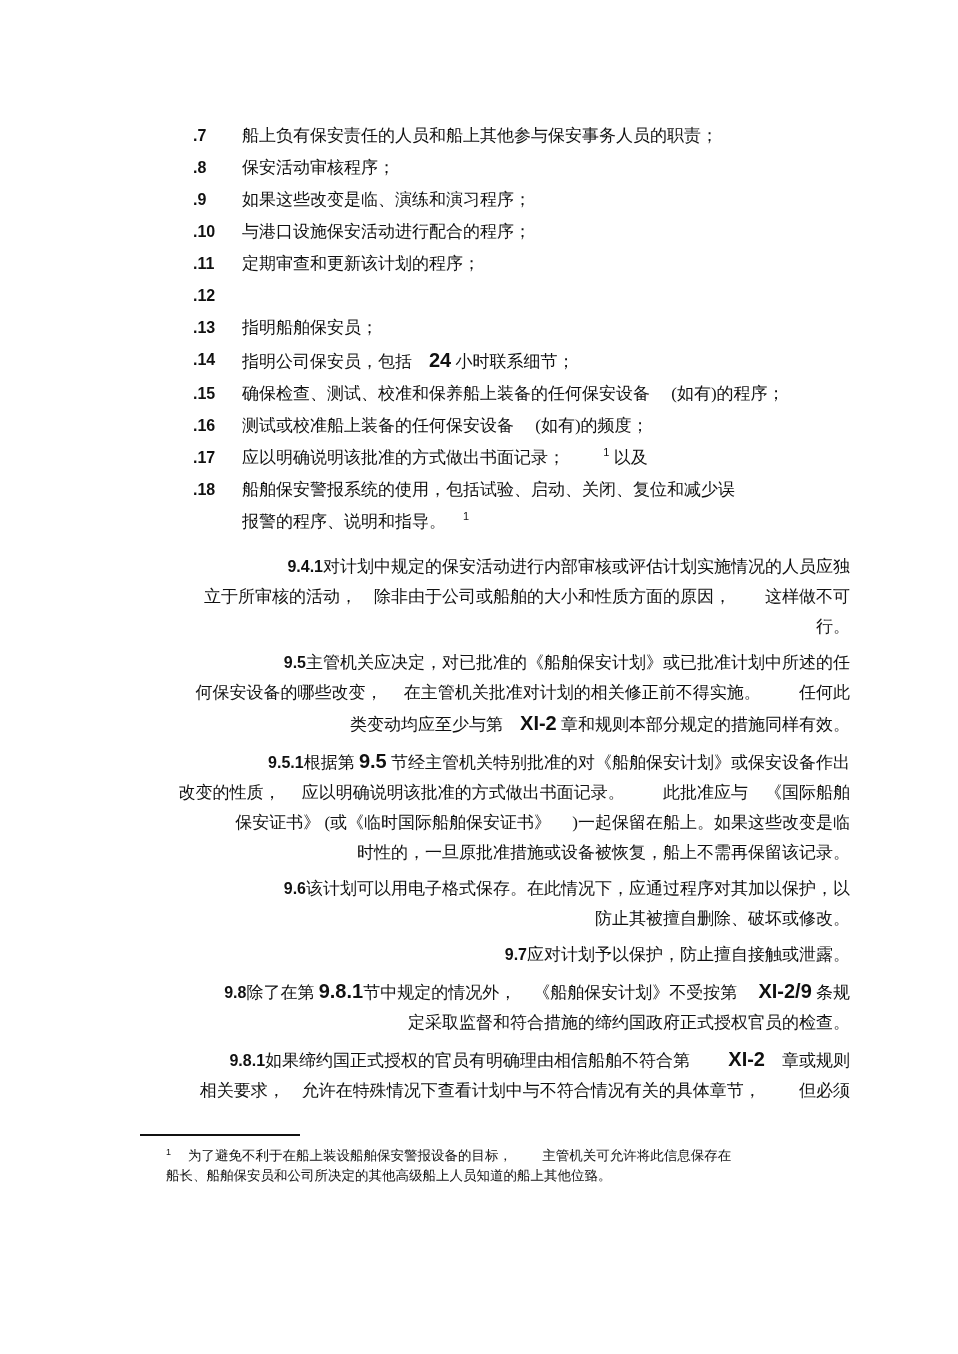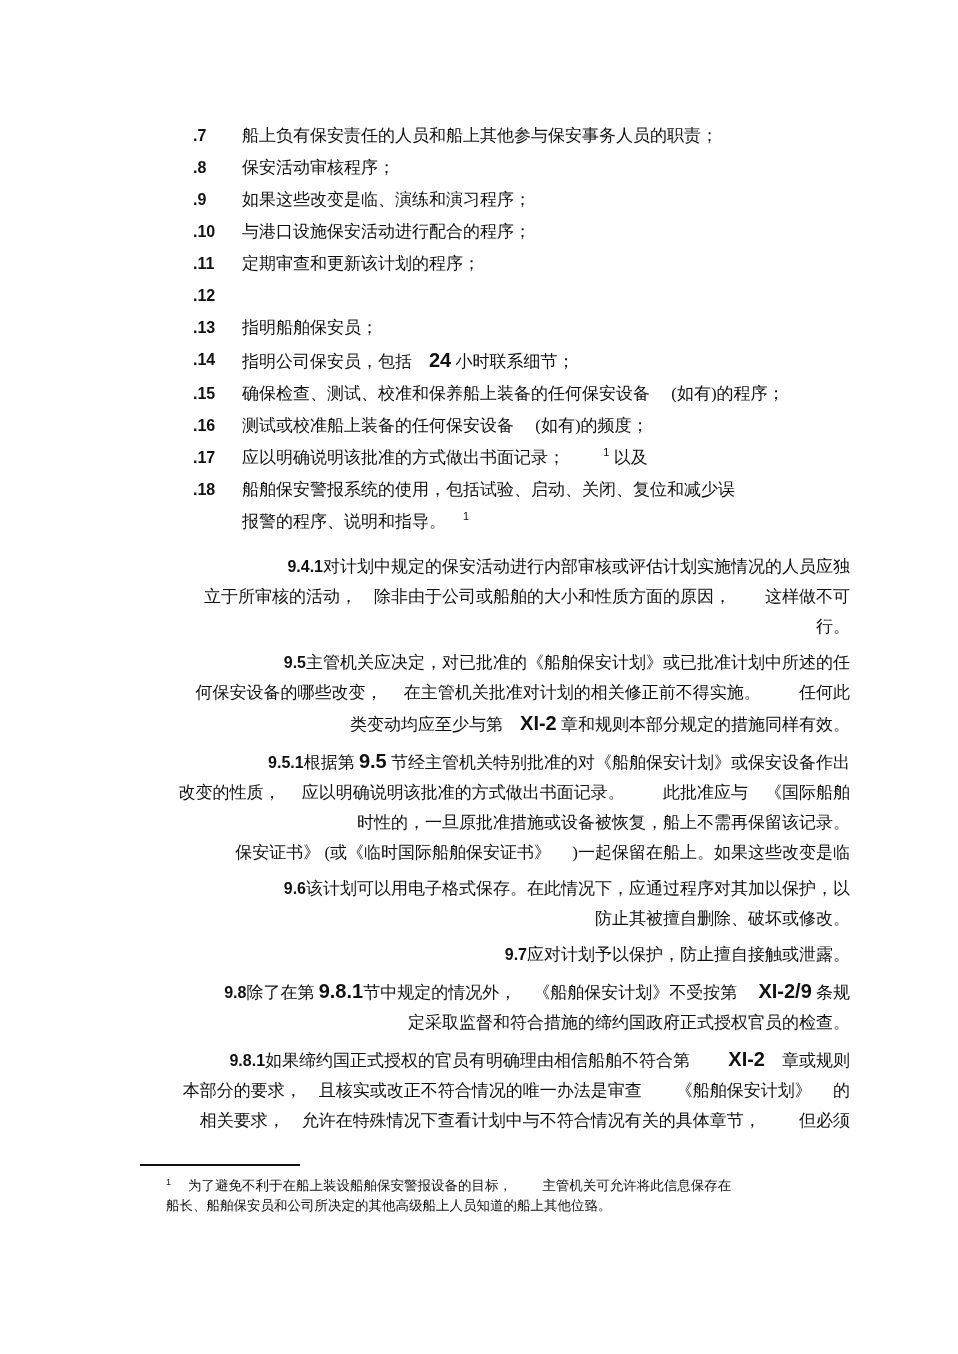--- a/index.html
+++ b/index.html
@@ -142,37 +142,36 @@
           <div class="line"><span>行。</span></div>
         </div>
         <div class="para">
           <div class="line"><span class="p-num">9.5</span><span>主管机关应决定，对已批准的《船舶保安计划》或已批准计划中所述的任</span></div>
           <div class="line"><span>何保安设备的哪些改变，　 在主管机关批准对计划的相关修正前不得实施。　　 任何此</span></div>
           <div class="line"><span>类变动均应至少与第　</span><span class="num-b">XI-2</span><span> 章和规则本部分规定的措施同样有效。</span></div>
         </div>
         <div class="para">
           <div class="line"><span class="p-num">9.5.1</span><span>根据第 </span><span class="num-b">9.5</span><span> 节经主管机关特别批准的对《船舶保安计划》或保安设备作出</span></div>
           <div class="line"><span>改变的性质，　 应以明确说明该批准的方式做出书面记录。　　 此批准应与　《国际船舶</span></div>
+          <div class="line"><span>保安证书》 (或《临时国际船舶保安证书》　 )一起保留在船上。如果这些改变是临</span></div>
           <div class="line"><span>时性的，一旦原批准措施或设备被恢复，船上不需再保留该记录。</span></div>
-          <div class="line"><span>保安证书》 (或《临时国际船舶保安证书》　 )一起保留在船上。如果这些改变是临</span></div>
         </div>
         <div class="para">
           <div class="line"><span class="p-num">9.6</span><span>该计划可以用电子格式保存。在此情况下，应通过程序对其加以保护，以</span></div>
           <div class="line"><span>防止其被擅自删除、破坏或修改。</span></div>
         </div>
         <div class="para">
           <div class="line"><span class="p-num">9.7</span><span>应对计划予以保护，防止擅自接触或泄露。</span></div>
         </div>
         <div class="para">
           <div class="line"><span class="p-num">9.8</span><span>除了在第 </span><span class="num-b">9.8.1</span><span>节中规定的情况外，　《船舶保安计划》不受按第　 </span><span class="num-b">XI-2/9</span><span> 条规</span></div>
           <div class="line"><span>定采取监督和符合措施的缔约国政府正式授权官员的检查。</span></div>
         </div>
         <div class="para">
           <div class="line"><span class="p-num">9.8.1</span><span>如果缔约国正式授权的官员有明确理由相信船舶不符合第　　 </span><span class="num-b">XI-2</span><span>　章或规则</span></div>
-          <div class="line"><span>本部分的要求，　且核实或改正不符合情况的唯一办法是审查　　《船舶保安计划》　 的</span></div>
           <div class="line"><span>相关要求，　允许在特殊情况下查看计划中与不符合情况有关的具体章节，　　 但必须</span></div>
         </div>
       </div>
     <div class="fn-sep"></div>
     <div class="footnote" id="footnote">
         <div class="line"><span class="sup">1</span><span>　 为了避免不利于在船上装设船舶保安警报设备的目标，　　 主管机关可允许将此信息保存在</span></div>
         <div class="line"><span>船长、船舶保安员和公司所决定的其他高级船上人员知道的船上其他位臵。</span></div>
       </div>
   </div>
 </div>

